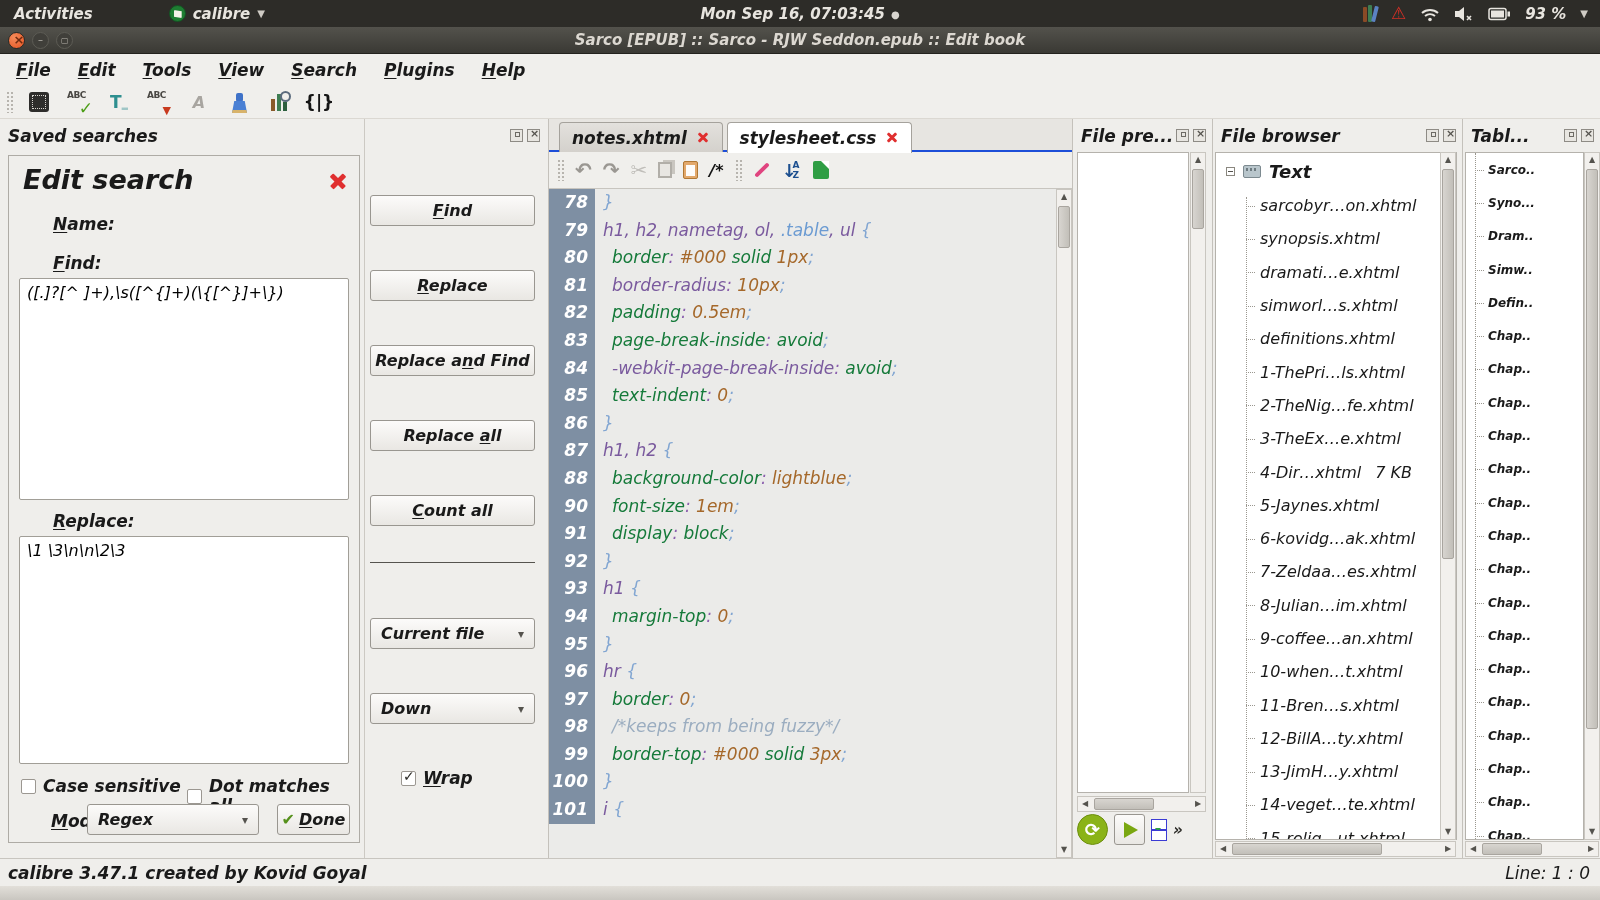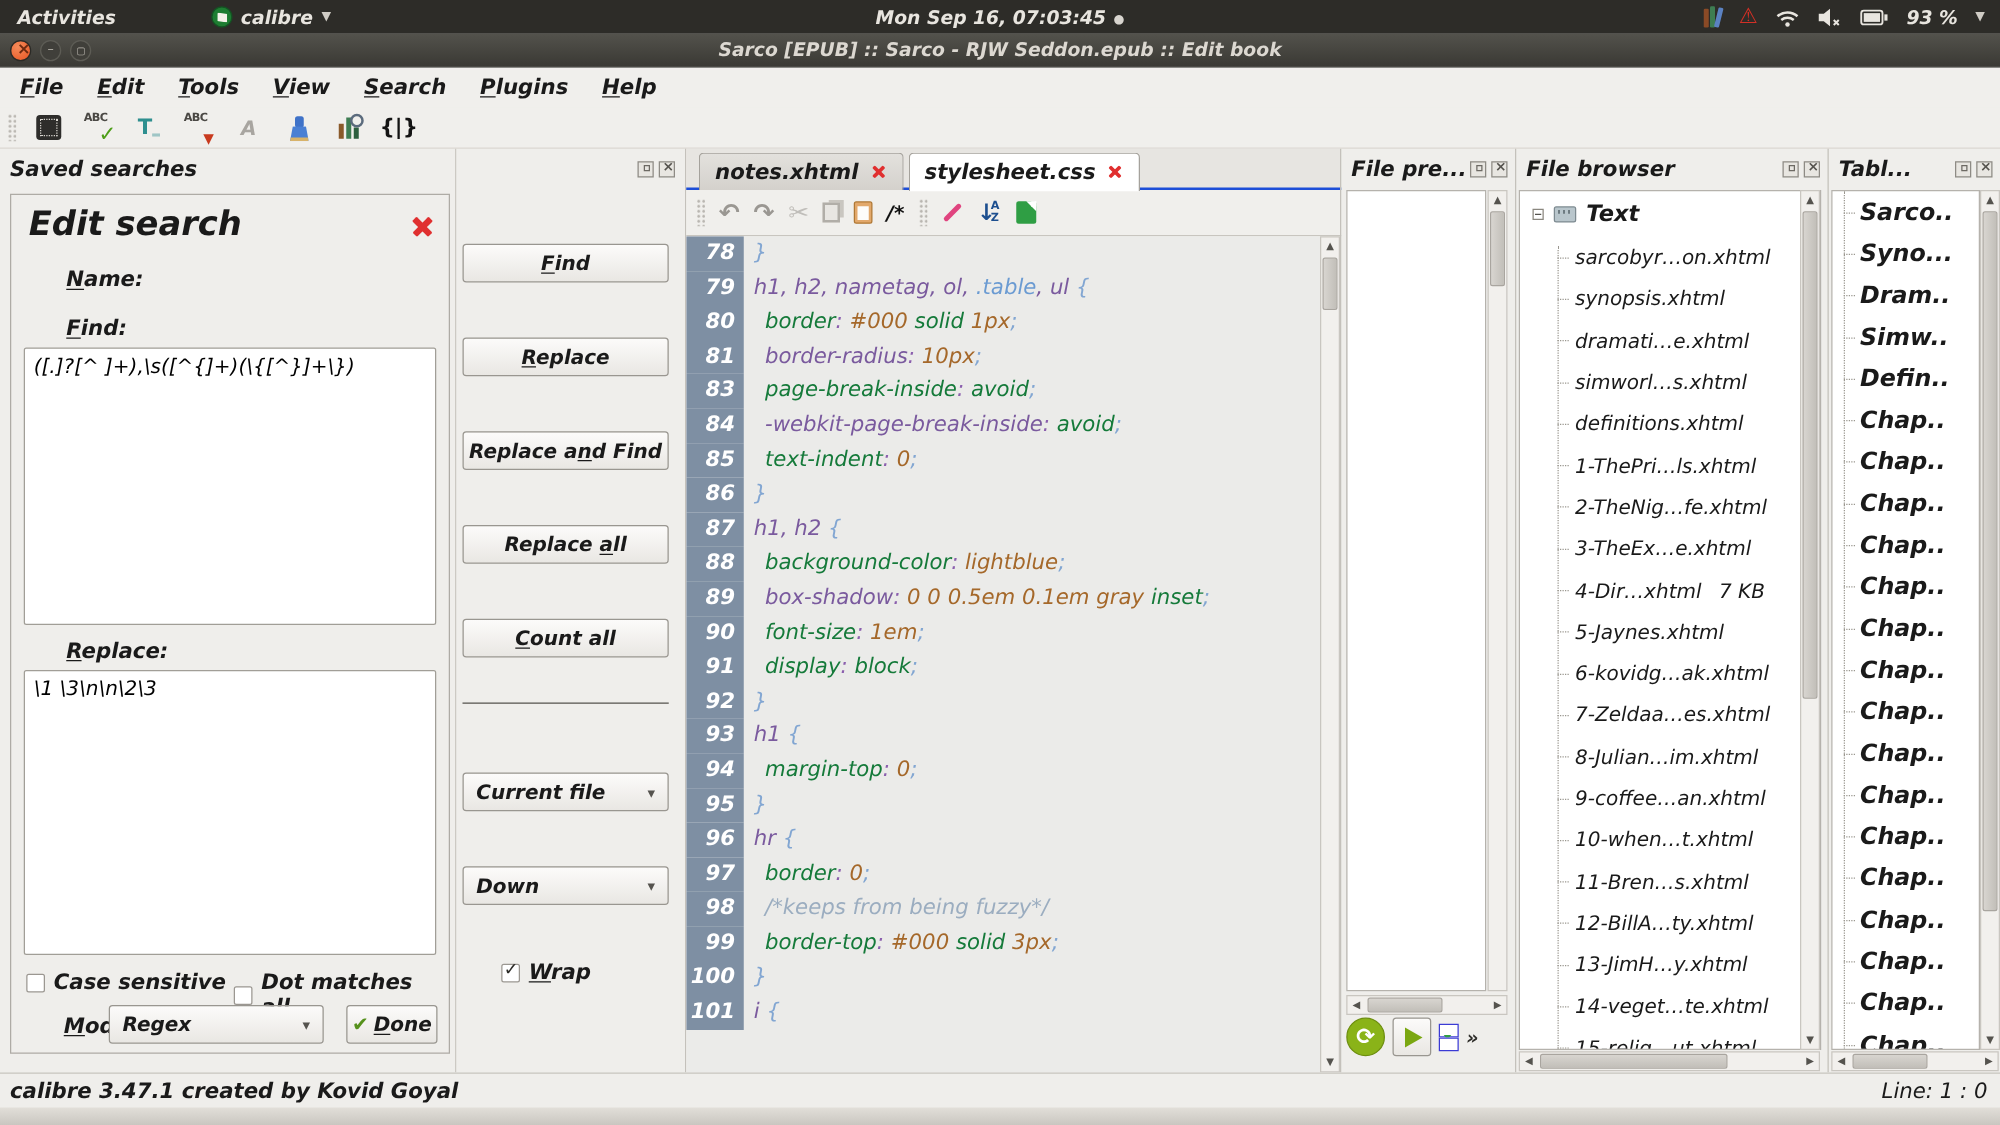--- a/index.html
+++ b/index.html
@@ -153,21 +153,21 @@
   .kbd-ic { width:18px; height:13px; background:#b9c6cc; border:1px solid #7d8a90; border-radius:2px; position:relative; flex:none; }
   .kbd-ic::after { content:""; position:absolute; left:2px; top:2px; right:2px; height:3px; background:repeating-linear-gradient(90deg,#6e7b81 0 2px,transparent 2px 4px); }
   .fb-row { height:33.3px; display:flex; align-items:center; font-size:16px; padding-left:44px; position:relative; white-space:nowrap; }
   .fb-row::before { content:""; position:absolute; left:30px; top:50%; width:9px; border-top:1px dotted #9a978f; }
   .fb-size { margin-left:14px; }
 
   
   .toc { position:absolute; left:1462px; top:119px; width:138px; height:739px; border-left:1px solid #c4c1bb; }
   .toc-list { position:absolute; left:2px; top:33px; width:119px; height:688px; background:#fff; border:1px solid #b5b2ac; overflow:hidden; }
   .toc-line { position:absolute; left:9px; top:0; bottom:0; border-left:1px dotted #9a978f; }
-  .toc-row { height:33.3px; display:flex; align-items:center; font-size:19px; font-weight:600; padding-left:22px; position:relative; white-space:nowrap; }
+  .toc-row { height:33.3px; display:flex; align-items:center; font-size:12px; font-weight:600; padding-left:22px; position:relative; white-space:nowrap; }
   .toc-row::before { content:""; position:absolute; left:9px; top:50%; width:9px; border-top:1px dotted #9a978f; }
 
   
   .statusbar { position:absolute; left:0; top:858px; width:1600px; height:28px; border-top:1px solid #c8c5bf; background:#efeeeb; display:flex; align-items:center; }
   .sb-left { font-size:17px; font-weight:bold; padding-left:8px; }
   .sb-right { margin-left:auto; font-size:17px; padding-right:10px; }
   .footer-strip { position:absolute; left:0; top:886px; width:1600px; height:14px; background:linear-gradient(#e2dfd9,#c9c6c0); }
 </style>
 </head>
 <body>
@@ -353,27 +353,27 @@
     <span class="grip"></span>
     <i class="pen-ic"></i>
     <span class="sort-ic"></span>
     <i class="sheet-ic"></i>
   </div>
   <div class="codearea">
       <div class="cl"><span class="ln">78</span><span class="ct" style="padding-left: 8px;"><span class="tk-br">}</span></span></div>
       <div class="cl"><span class="ln">79</span><span class="ct" style="padding-left: 8px;"><span class="tk-sel">h1, h2, nametag, ol, </span><span class="tk-cls">.table</span><span class="tk-sel">, ul </span><span class="tk-br">{</span></span></div>
       <div class="cl"><span class="ln">80</span><span class="ct" style="padding-left: 17px;"><span class="tk-prop">border</span><span class="tk-pn">: </span><span class="tk-val">#000 </span><span class="tk-kw">solid </span><span class="tk-val">1px</span><span class="tk-semi">;</span></span></div>
       <div class="cl"><span class="ln">81</span><span class="ct" style="padding-left: 17px;"><span class="tk-uprop">border-radius</span><span class="tk-pn">: </span><span class="tk-val">10px</span><span class="tk-semi">;</span></span></div>
+      <div class="cl"><span class="ln">82</span><span class="ct" style="padding-left: 17px;"><span class="tk-prop">padding</span><span class="tk-pn">: </span><span class="tk-val">0.5em</span><span class="tk-semi">;</span></span></div>
       <div class="cl"><span class="ln">83</span><span class="ct" style="padding-left: 17px;"><span class="tk-prop">page-break-inside</span><span class="tk-pn">: </span><span class="tk-kw">avoid</span><span class="tk-semi">;</span></span></div>
       <div class="cl"><span class="ln">84</span><span class="ct" style="padding-left: 17px;"><span class="tk-uprop">-webkit-page-break-inside</span><span class="tk-pn">: </span><span class="tk-kw">avoid</span><span class="tk-semi">;</span></span></div>
       <div class="cl"><span class="ln">85</span><span class="ct" style="padding-left: 17px;"><span class="tk-prop">text-indent</span><span class="tk-pn">: </span><span class="tk-val">0</span><span class="tk-semi">;</span></span></div>
       <div class="cl"><span class="ln">86</span><span class="ct" style="padding-left: 8px;"><span class="tk-br">}</span></span></div>
       <div class="cl"><span class="ln">87</span><span class="ct" style="padding-left: 8px;"><span class="tk-sel">h1, h2 </span><span class="tk-br">{</span></span></div>
       <div class="cl"><span class="ln">88</span><span class="ct" style="padding-left: 17px;"><span class="tk-prop">background-color</span><span class="tk-pn">: </span><span class="tk-val">lightblue</span><span class="tk-semi">;</span></span></div>
-      <div class="cl"><span class="ln">89</span><span class="ct" style="padding-left: 17px;"><span class="tk-uprop">box-shadow</span><span class="tk-pn">: </span><span class="tk-val">0 0 0.5em 0.1em gray </span><span class="tk-kw">inset</span><span class="tk-semi">;</span></span></div>
       <div class="cl"><span class="ln">90</span><span class="ct" style="padding-left: 17px;"><span class="tk-prop">font-size</span><span class="tk-pn">: </span><span class="tk-val">1em</span><span class="tk-semi">;</span></span></div>
       <div class="cl"><span class="ln">91</span><span class="ct" style="padding-left: 17px;"><span class="tk-prop">display</span><span class="tk-pn">: </span><span class="tk-kw">block</span><span class="tk-semi">;</span></span></div>
       <div class="cl"><span class="ln">92</span><span class="ct" style="padding-left: 8px;"><span class="tk-br">}</span></span></div>
       <div class="cl"><span class="ln">93</span><span class="ct" style="padding-left: 8px;"><span class="tk-sel">h1 </span><span class="tk-br">{</span></span></div>
       <div class="cl"><span class="ln">94</span><span class="ct" style="padding-left: 17px;"><span class="tk-prop">margin-top</span><span class="tk-pn">: </span><span class="tk-val">0</span><span class="tk-semi">;</span></span></div>
       <div class="cl"><span class="ln">95</span><span class="ct" style="padding-left: 8px;"><span class="tk-br">}</span></span></div>
       <div class="cl"><span class="ln">96</span><span class="ct" style="padding-left: 8px;"><span class="tk-sel">hr </span><span class="tk-br">{</span></span></div>
       <div class="cl"><span class="ln">97</span><span class="ct" style="padding-left: 17px;"><span class="tk-prop">border</span><span class="tk-pn">: </span><span class="tk-val">0</span><span class="tk-semi">;</span></span></div>
       <div class="cl"><span class="ln">98</span><span class="ct" style="padding-left: 17px;"><span class="tk-com">/*keeps from being fuzzy*/</span></span></div>
       <div class="cl"><span class="ln">99</span><span class="ct" style="padding-left: 17px;"><span class="tk-prop">border-top</span><span class="tk-pn">: </span><span class="tk-val">#000 </span><span class="tk-kw">solid </span><span class="tk-val">3px</span><span class="tk-semi">;</span></span></div>

